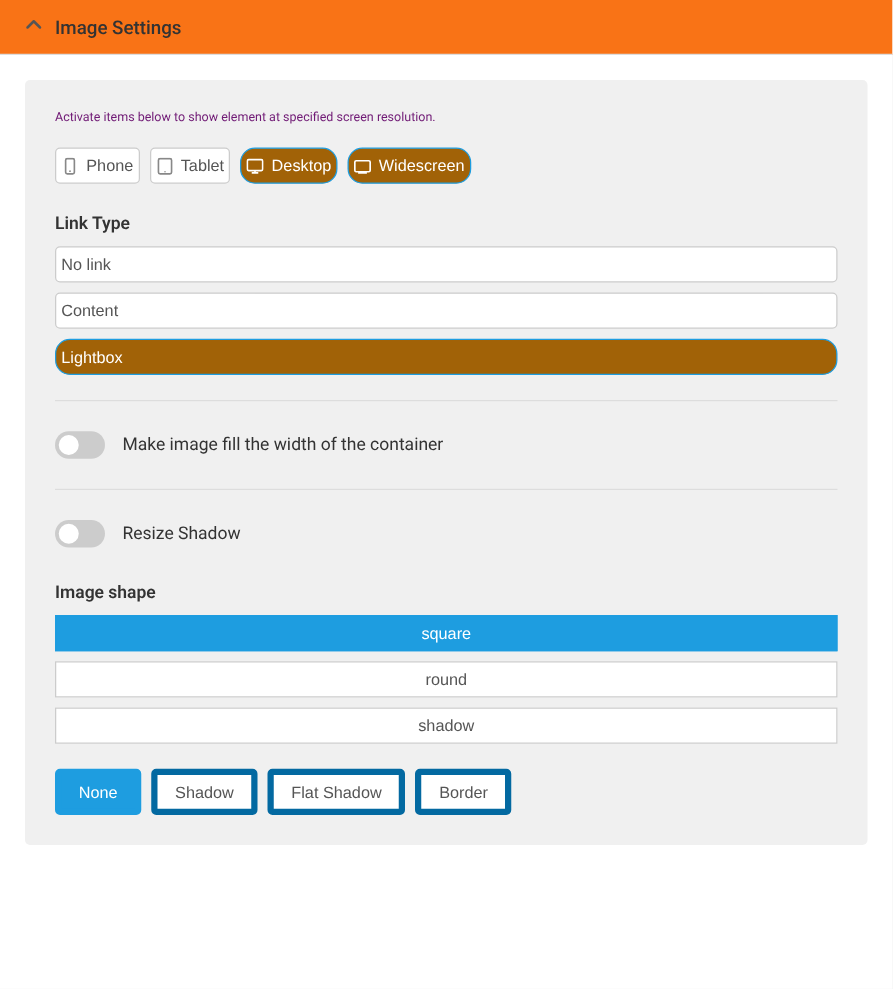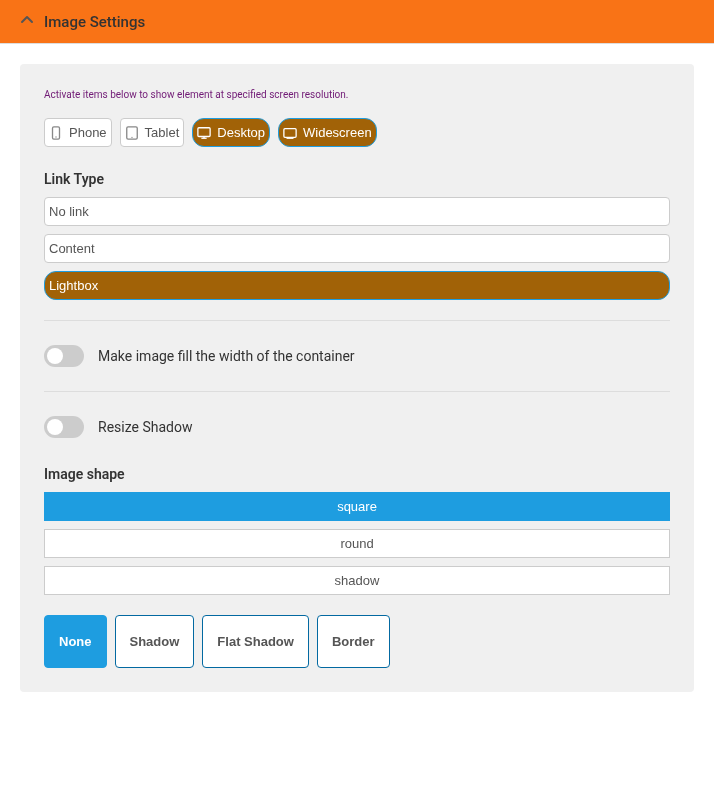--- a/index.html
+++ b/index.html
@@ -189,28 +189,27 @@
     }
 
     .style-buttons {
       display: flex;
       gap: 8px;
       flex-wrap: wrap;
       margin-top: 10px;
     }
 
     .style-btn {
-      padding: 18px 14px;
+      padding: 6px 14px;
       border-radius: 4px;
-      border: 1px solid #0369a1;
+      border: 5px solid #0369a1;
       background: #fff;
       color: #555;
       font-size: 13px;
       cursor: pointer;
-      font-weight: bold;
     }
 
     .style-btn.active-blue {
       background: #1e9de0;
       border-color: #1e9de0;
       color: #fff;
     }
   </style>
 </head>
 <body>

